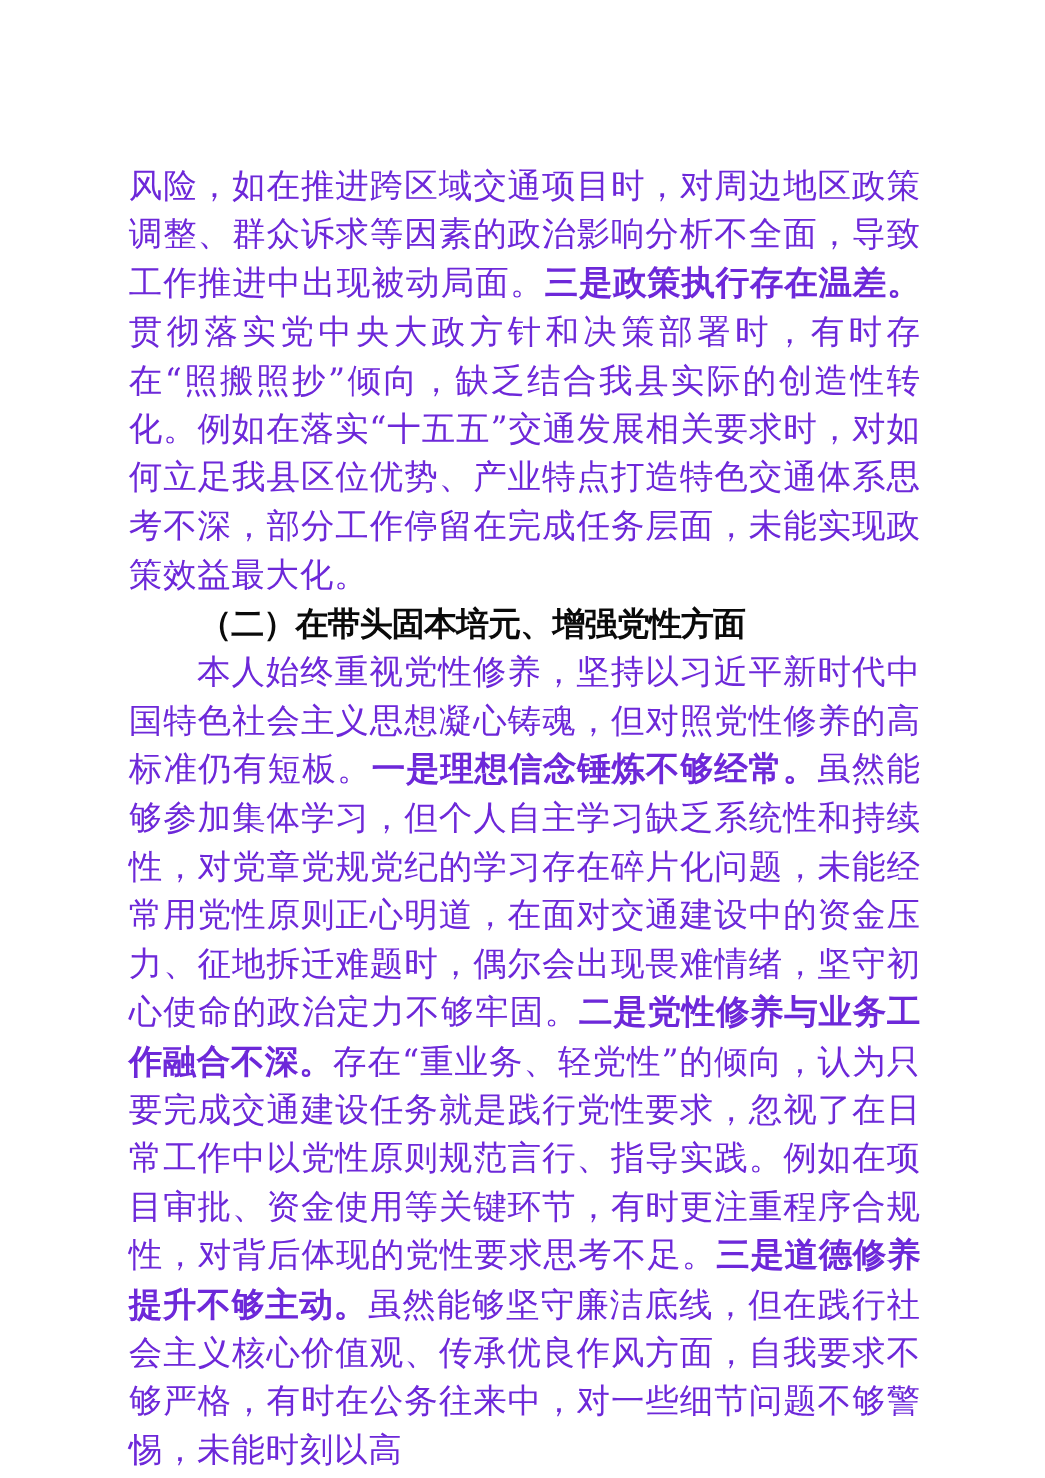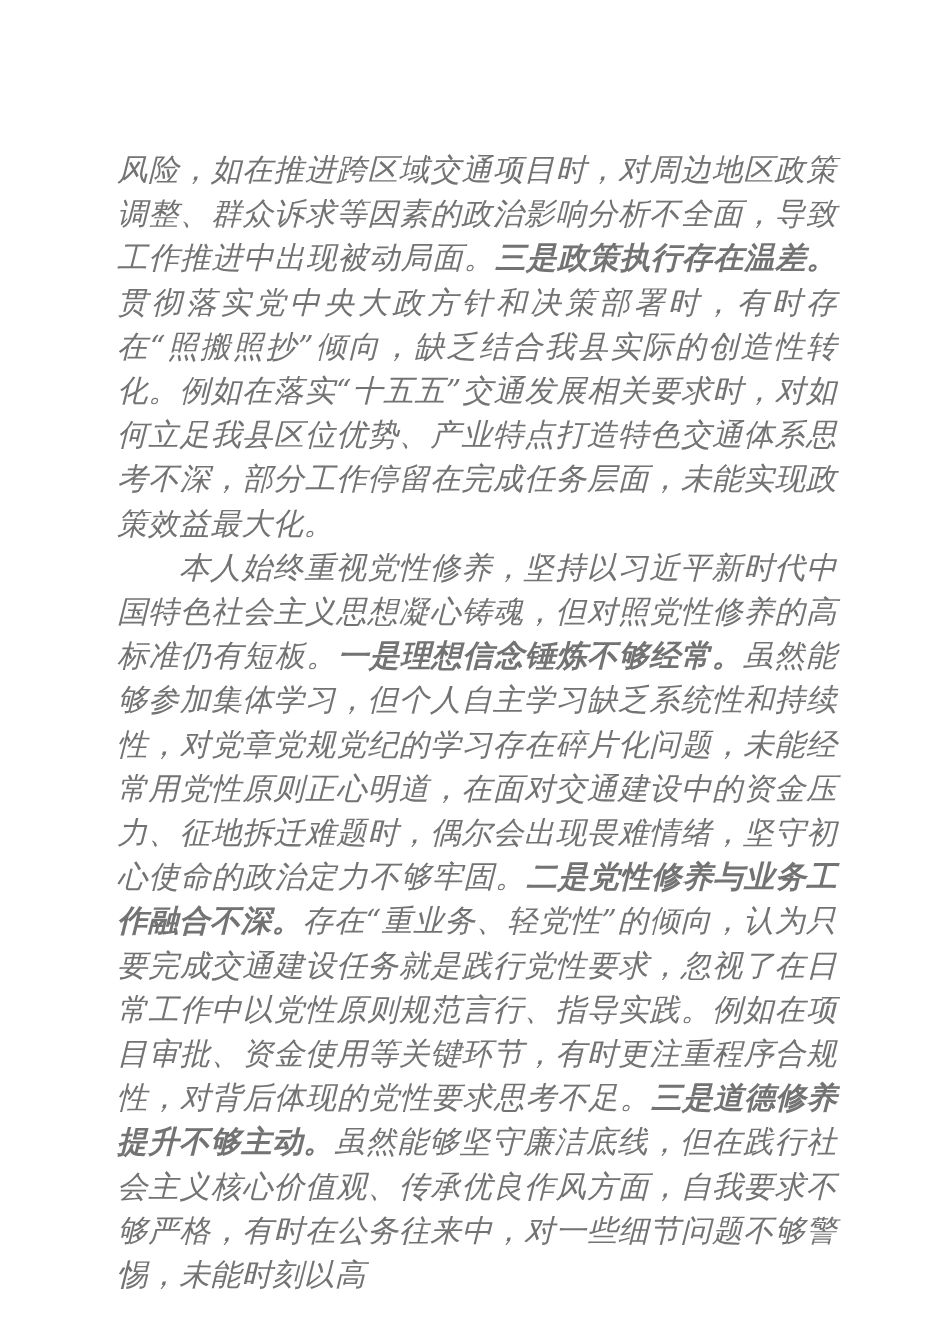--- a/index.html
+++ b/index.html
@@ -20,28 +20,27 @@
     position: absolute;
     left: 117px;
     top: 148px;
     width: 720px;
   }
   
   .para {
     margin: 0;
     font-size: 30.5px;
     line-height: 44.2px;
-    color: #737373;
+    color: #6d28d9;
     text-align: justify;
     text-justify: inter-character;
     letter-spacing: 0.6px;
     text-indent: 0;
     word-break: break-all;
     font-weight: 400;
-    font-style: italic;
   }
   .para.indent {
     text-indent: 62px;
   }
   .para b, .para .bold {
     font-weight: 700;
     font-family: "DejaVu Sans", "Liberation Sans", sans-serif;
     letter-spacing: 0.2px;
   }
   
@@ -56,15 +55,16 @@
     letter-spacing: -0.8px;
     white-space: nowrap;
   }
 </style>
 </head>
 <body>
 
 <div class="page">
   <div class="content" id="body-root">
       <p class="para"><span>风险，如在推进跨区域交通项目时，对周边地区政策调整、群众诉求等因素的政治影响分析不全面，导致工作推进中出现被动局面。</span><span class="bold">三是政策执行存在温差。</span><span>贯彻落实党中央大政方针和决策部署时，有时存在“照搬照抄”倾向，缺乏结合我县实际的创造性转化。例如在落实“十五五”交通发展相关要求时，对如何立足我县区位优势、产业特点打造特色交通体系思考不深，部分工作停留在完成任务层面，未能实现政策效益最大化。</span></p>
+      <div class="heading">（二）在带头固本培元、增强党性方面</div>
       <p class="para indent"><span>本人始终重视党性修养，坚持以习近平新时代中国特色社会主义思想凝心铸魂，但对照党性修养的高标准仍有短板。</span><span class="bold">一是理想信念锤炼不够经常。</span><span>虽然能够参加集体学习，但个人自主学习缺乏系统性和持续性，对党章党规党纪的学习存在碎片化问题，未能经常用党性原则正心明道，在面对交通建设中的资金压力、征地拆迁难题时，偶尔会出现畏难情绪，坚守初心使命的政治定力不够牢固。</span><span class="bold">二是党性修养与业务工作融合不深。</span><span>存在“重业务、轻党性”的倾向，认为只要完成交通建设任务就是践行党性要求，忽视了在日常工作中以党性原则规范言行、指导实践。例如在项目审批、资金使用等关键环节，有时更注重程序合规性，对背后体现的党性要求思考不足。</span><span class="bold">三是道德修养提升不够主动。</span><span>虽然能够坚守廉洁底线，但在践行社会主义核心价值观、传承优良作风方面，自我要求不够严格，有时在公务往来中，对一些细节问题不够警惕，未能时刻以高</span></p>
     </div>
 </div>
 
 </body></html>

